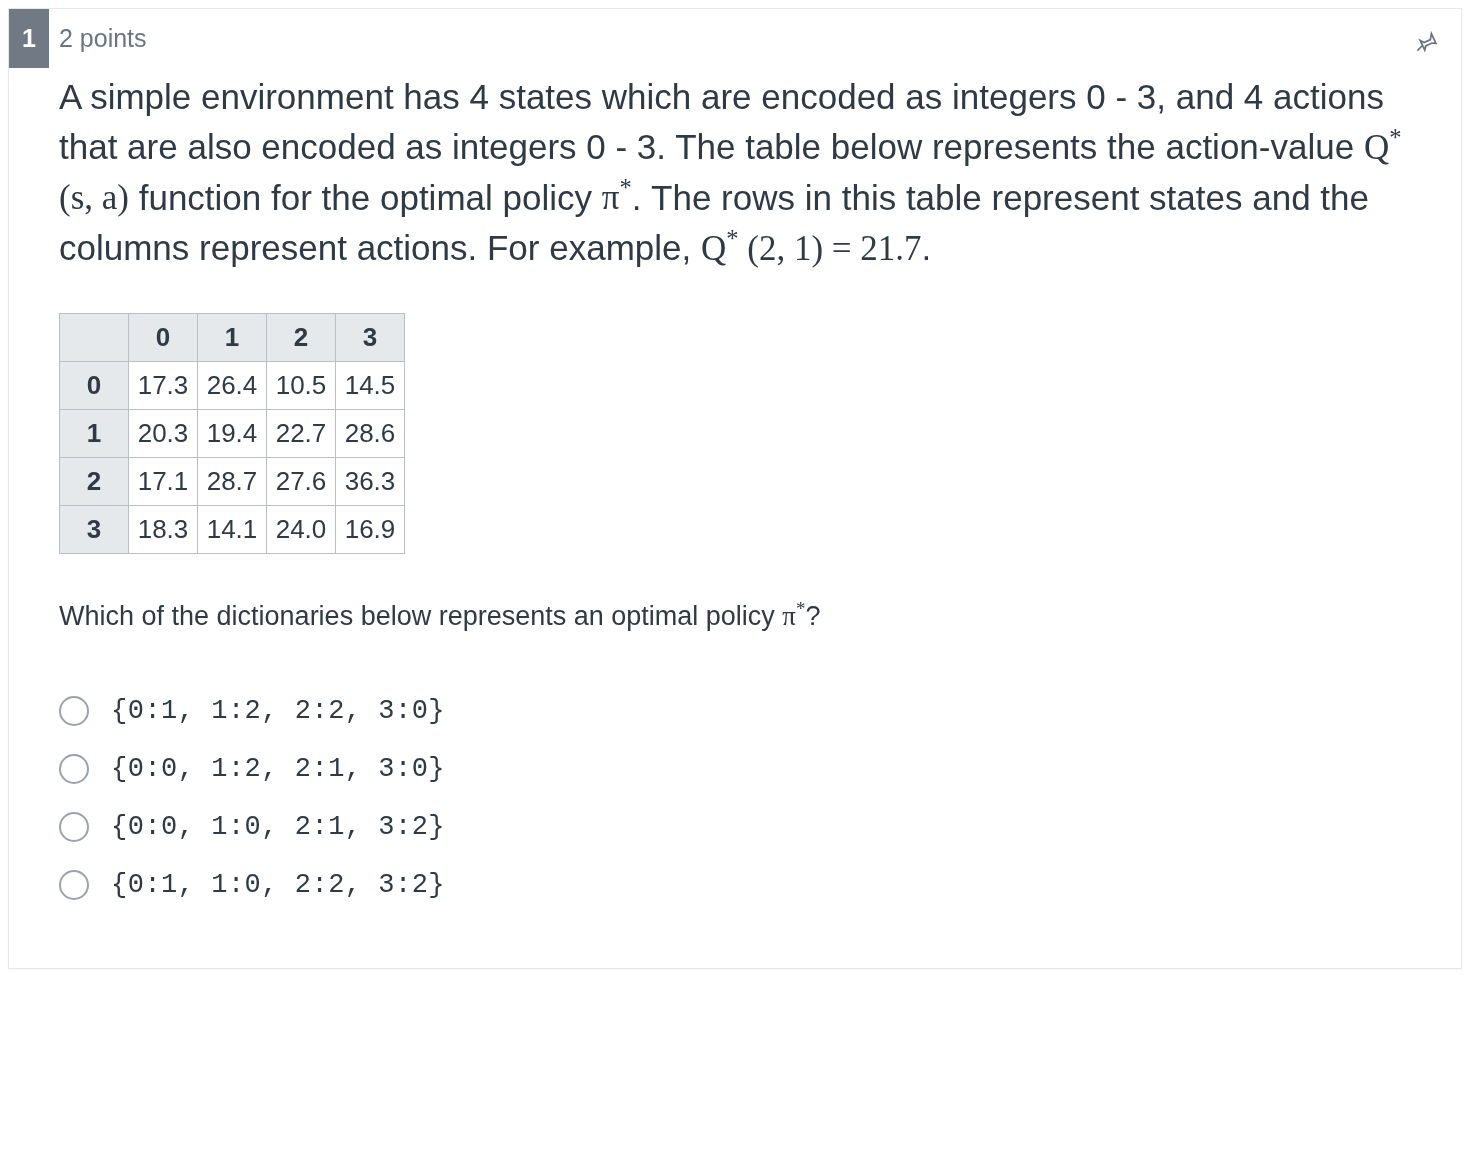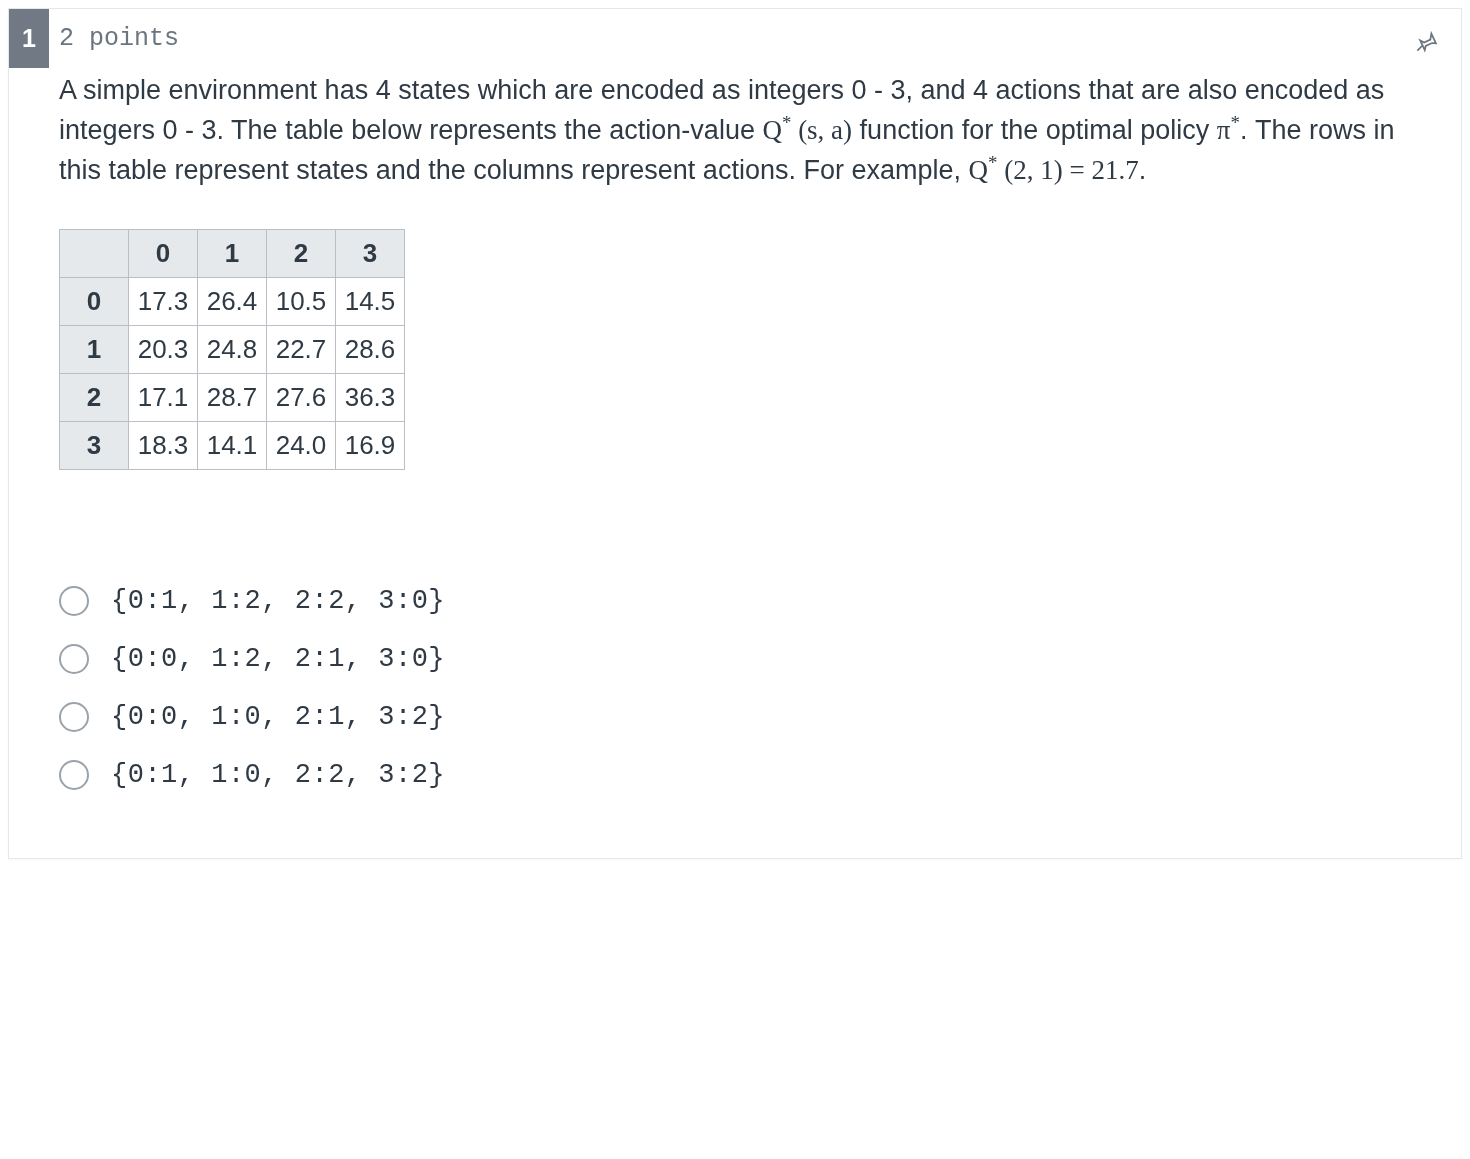--- a/index.html
+++ b/index.html
@@ -29,35 +29,34 @@
     font-weight: 600;
     display: flex;
     align-items: center;
     justify-content: center;
     font-size: 25px;
   }
   .points {
     padding: 15px 12px 15px 10px;
     color: #6b7580;
     font-size: 25px;
-    font-family: Liberation Mono, monospace;
   }
   .pin {
     position: absolute;
     top: 20px;
     right: 22px;
     color: #6b7580;
     cursor: pointer;
   }
   .body {
     padding: 4px 50px 40px 50px;
   }
   .prompt {
     line-height: 1.4;
-    font-size: 27px;
+    font-size: 35px;
   }
   .math { font-family: Georgia, "Times New Roman", serif; }
   .sup { font-size: 0.7em; vertical-align: super; }
 
   table.qtable {
     margin-top: 40px;
     border-collapse: collapse;
     background: #ffffff;
   }
   table.qtable th, table.qtable td {
@@ -71,21 +70,21 @@
   }
   table.qtable th { background: #e6e9ec; font-weight: 600; }
   table.qtable .rowhdr { background: #e6e9ec; font-weight: 600; width: 44px; }
 
   .question2 {
     margin-top: 44px;
     font-size: 27px;
   }
 
   .options {
-    margin-top: 116px;
+    margin-top: 64px;
   }
   .option {
     display: flex;
     align-items: center;
     gap: 22px;
     margin-bottom: 28px;
     cursor: pointer;
   }
   .radio {
     width: 30px;
@@ -133,41 +132,42 @@
       <tr>
         <td class="rowhdr">0</td>
         <td>17.3</td>
         <td>26.4</td>
         <td>10.5</td>
         <td>14.5</td>
       </tr>
       <tr>
         <td class="rowhdr">1</td>
         <td>20.3</td>
-        <td>24.8</td>
+        <td>19.4</td>
         <td>22.7</td>
         <td>28.6</td>
       </tr>
       <tr>
         <td class="rowhdr">2</td>
         <td>17.1</td>
         <td>28.7</td>
         <td>27.6</td>
         <td>36.3</td>
       </tr>
       <tr>
         <td class="rowhdr">3</td>
         <td>18.3</td>
         <td>14.1</td>
         <td>24.0</td>
         <td>16.9</td>
       </tr>
     </tbody>
       </table>
 
+    <div class="question2">Which of the dictionaries below represents an optimal policy <span class="math">π<span class="sup">*</span></span>?</div>
 
     <div class="options">
       <div class="option">
         <span class="radio"></span>
         <span class="option-label">{0:1, 1:2, 2:2, 3:0}</span>
       </div>
       <div class="option">
         <span class="radio"></span>
         <span class="option-label">{0:0, 1:2, 2:1, 3:0}</span>
       </div>

